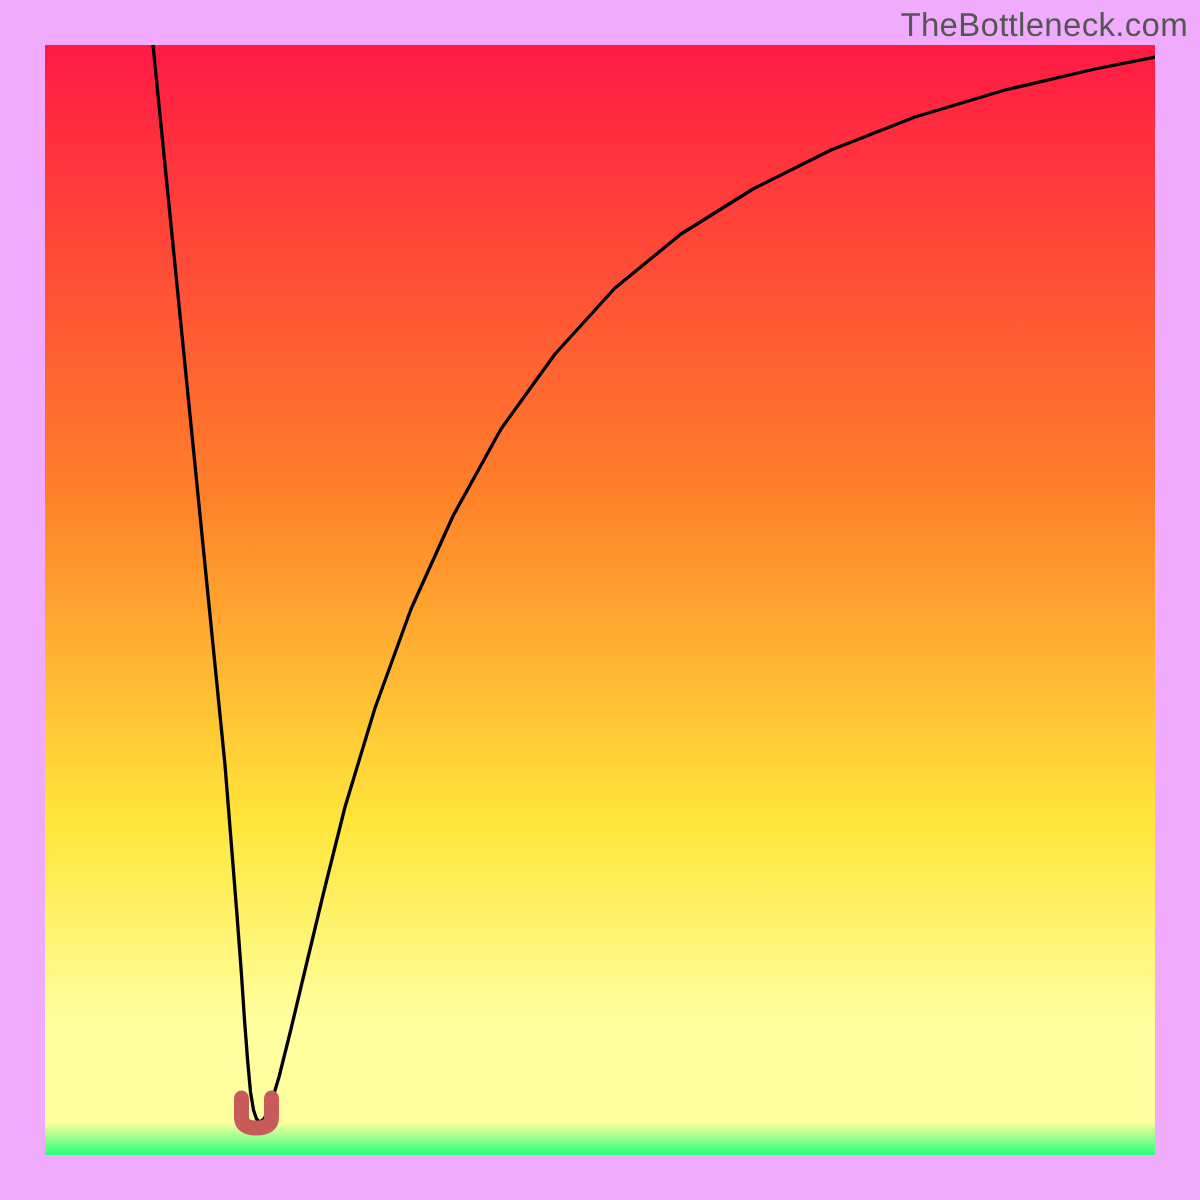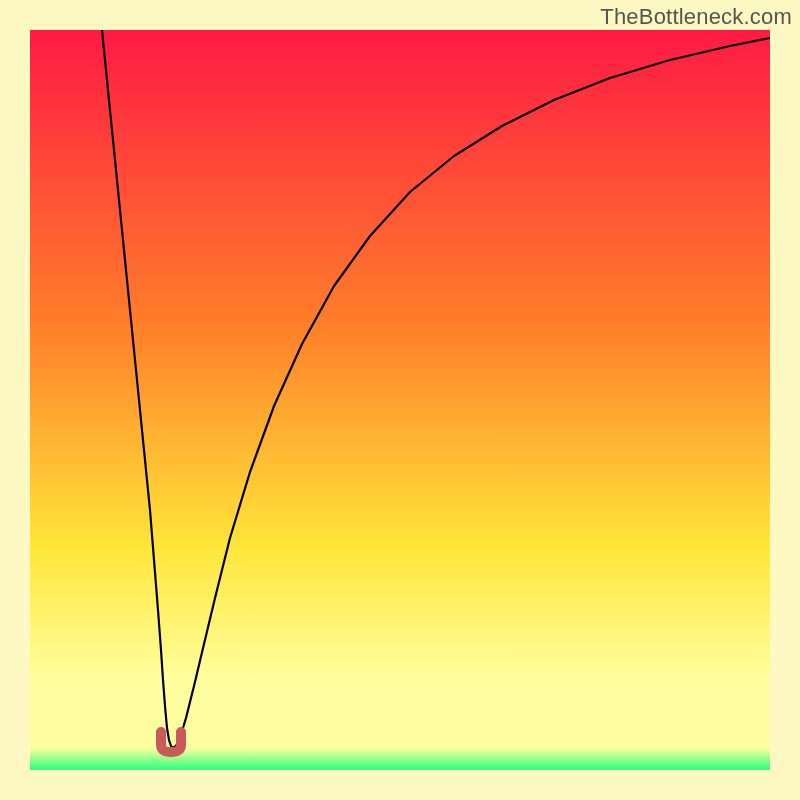--- a/index.html
+++ b/index.html
@@ -8,21 +8,21 @@
     width: 800px;
     height: 800px;
     overflow: hidden;
     background: #000;
     font-family: Arial, Helvetica, sans-serif;
   }
   .frame {
     position: relative;
     width: 800px;
     height: 800px;
-    background: #fef9c3;
+    background: #f0abfc;
   }
   .plot-area {
     position: absolute;
     left: 30px;
     top: 30px;
     width: 740px;
     height: 740px;
     overflow: hidden;
   }
   .gradient-bg {

